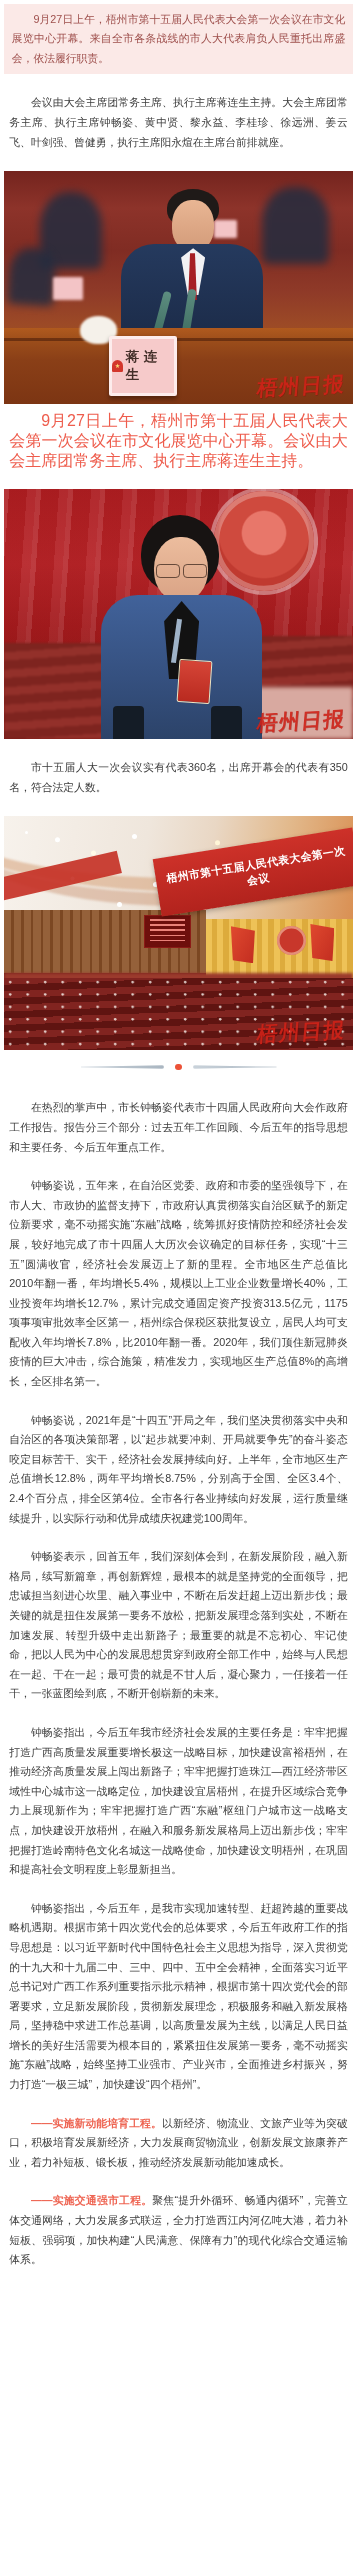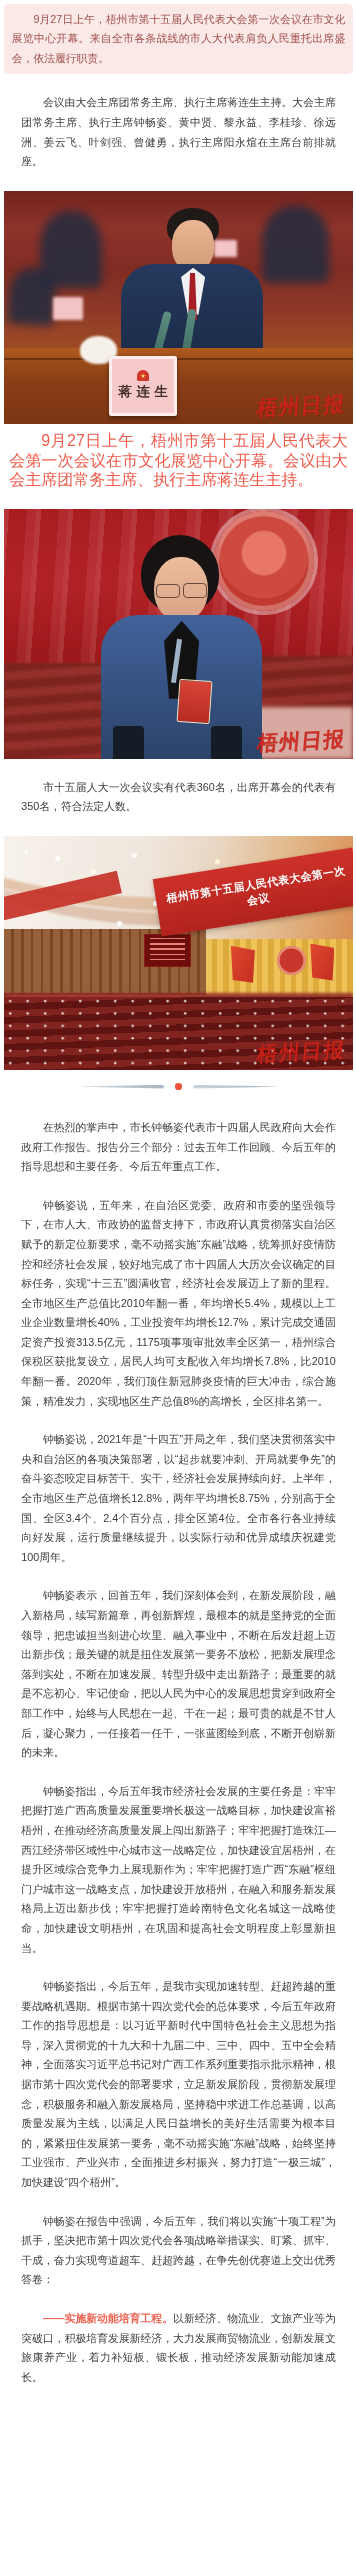--- a/index.html
+++ b/index.html
@@ -1,19 +1,19 @@
 <!DOCTYPE html>
 <html lang="zh" style="font-size:8.2px"><head>
 <meta charset="utf-8">
 <style>
   html,body{margin:0;padding:0;background:#ffffff;}
   body{width:357px;font-family:"Liberation Sans","DejaVu Sans",sans-serif;color:#3c3c3c;}
   article{padding:2.1px 9.3px 24px;}
-  .para{font-size:10.8px;line-height:19.6px;text-indent:2em;margin:19px 12px;color:#3c3c3c;text-align:justify;}
-  .intro{background:#fbe9e7;margin:2.1px -5.7px 0;padding:5.7px 8.2px;border-radius:5px;}
+  .para{font-size:10.8px;line-height:19.6px;text-indent:2em;margin:19px 0;color:#3c3c3c;text-align:justify;}
+  .intro{background:#fbe9e7;margin:2.1px -5.7px 0;padding:5.7px 8.2px;border-radius:0;}
   .intro p{font-size:10.8px;line-height:19.6px;text-indent:2em;margin:0;color:#9e4f4c;text-align:justify;}
   .caption{font-size:16px;line-height:19.6px;font-weight:normal;text-indent:2em;color:#ee5c4c;margin:7.2px 0 17.5px;text-align:justify;}
   .lead{color:#ee6553;font-weight:bold;}
   .photo{position:relative;overflow:hidden;margin:19px -5.2px 7.2px;background:#7a241e;}
   .photo .watermark{position:absolute;right:7.2px;bottom:4.1px;font-family:"DejaVu Serif","Liberation Serif",serif;font-size:20.6px;font-weight:bold;color:#cf2218;opacity:.9;transform:rotate(-3deg) skewX(-8deg);letter-spacing:1.5px;text-shadow:0.5px 0.5px 0 rgba(110,0,0,.45);}
   
   .photo1{height:233px;}
   .p1-bg{position:absolute;inset:0;background:linear-gradient(180deg,#74241e 0%,#8d332a 16%,#802c23 34%,#8f3a28 52%,#9c4a26 66%,#a0551f 78%,#8c431b 100%);}
   .p1-fig{position:absolute;background:#232c3f;filter:blur(4.1px);opacity:.85;border-radius:45% 45% 10% 10%;}
   .p1-fig.fa{left:36px;top:20.6px;width:62px;height:77px;}
@@ -26,21 +26,21 @@
   .p1-face{position:absolute;left:168px;top:29px;width:42px;height:52px;background:linear-gradient(180deg,#e9b694,#d29a78);border-radius:46%;}
   .p1-body{position:absolute;left:117px;top:73px;width:142px;height:103px;background:linear-gradient(180deg,#253a5e,#1b2a47);border-radius:33px 33px 0 0;}
   .p1-shirt{position:absolute;left:177px;top:77px;width:24px;height:47px;background:#f2f2f4;clip-path:polygon(50% 0,100% 20%,72% 100%,28% 100%,0 20%);}
   .p1-tie{position:absolute;left:184px;top:82px;width:8.8px;height:47px;background:#a61f24;clip-path:polygon(22% 0,78% 0,100% 100%,0 100%);}
   .p1-desk{position:absolute;left:0;bottom:0;width:100%;height:76px;background:linear-gradient(180deg,#b05a1e 0,#9a4c1a 14.4px,#8a3f17 32px,#7c3513 100%);}
   .p1-desk::before{content:"";position:absolute;top:10.3px;left:0;width:100%;height:2.1px;background:rgba(60,20,5,.5);}
   .p1-teapot{position:absolute;left:76px;bottom:60px;width:37px;height:28px;background:#f5f1ea;border-radius:50% 50% 45% 45%;filter:blur(0.8px);}
   .p1-mic{position:absolute;width:8.2px;height:47px;background:linear-gradient(#5d8d80,#3f6e62);border-radius:4.1px;}
   .p1-mic.m1{left:154px;bottom:66px;transform:rotate(15deg);}
   .p1-mic.m2{left:181px;bottom:68px;transform:rotate(9deg);}
-  .p1-plate{position:absolute;left:105px;bottom:8.2px;width:62px;height:54px;background:#f6caca;border:3.1px solid #fdecec;border-radius:2.1px;box-shadow:0 2.6px 4.6px rgba(0,0,0,.35);display:flex;flex-direction:column;align-items:center;justify-content:center;gap:2.6px;}
+  .p1-plate{position:absolute;left:105px;bottom:8.2px;width:62px;height:54px;background:#f6caca;border:3.1px solid #fdecec;border-radius:2.1px;box-shadow:0 2.6px 4.6px rgba(0,0,0,.35);display:flex;align-items:center;justify-content:center;gap:2.6px;}
   .p1-emblem{width:11.3px;height:11.3px;border-radius:50% 50% 12% 12%;background:#d3362b;color:#f7d774;font-size:6.2px;line-height:11.3px;text-align:center;}
   .p1-name{font-size:13.4px;font-weight:bold;color:#45302a;letter-spacing:4.6px;margin-right:-4.6px;}
   
   .photo2{height:250px;}
   .p2-bg{position:absolute;inset:0;background:linear-gradient(180deg,#ad1f23 0%,#b7262a 30%,#a31c1f 55%,#8e1a18 78%,#7a1512 100%);}
   .p2-drapes{position:absolute;left:0;top:0;right:0;height:62%;background:repeating-linear-gradient(94deg,rgba(255,255,255,.10) 0 5.2px,rgba(140,10,10,.14) 5.2px 23px,rgba(255,255,255,.05) 23px 32px);}
   .p2-emblem{position:absolute;top:2.1px;right:39px;width:100px;height:100px;border-radius:50%;background:radial-gradient(circle at 50% 42%,#e8776a 0 28%,#cf4a3e 30% 58%,#c03a30 60% 100%);box-shadow:0 0 0 4.1px rgba(255,255,255,.4),inset 0 0 0 5.2px rgba(255,255,255,.28);filter:blur(0.5px);}
   .p2-aud{position:absolute;background:repeating-linear-gradient(176deg,#7e241f 0 9.3px,#93302a 9.3px 17.5px);filter:blur(1px);}
   .p2-aud.left{left:0;top:154px;width:106px;height:96px;}
   .p2-aud.right{right:0;top:147px;width:121px;height:77px;}
@@ -164,18 +164,18 @@
     <span class="dot"></span>
     <span class="line right"></span>
   </div>
 
   <p class="para">在热烈的掌声中，市长钟畅姿代表市十四届人民政府向大会作政府工作报告。报告分三个部分：过去五年工作回顾、今后五年的指导思想和主要任务、今后五年重点工作。</p>
   <p class="para">钟畅姿说，五年来，在自治区党委、政府和市委的坚强领导下，在市人大、市政协的监督支持下，市政府认真贯彻落实自治区赋予的新定位新要求，毫不动摇实施“东融”战略，统筹抓好疫情防控和经济社会发展，较好地完成了市十四届人大历次会议确定的目标任务，实现“十三五”圆满收官，经济社会发展迈上了新的里程。全市地区生产总值比2010年翻一番，年均增长5.4%，规模以上工业企业数量增长40%，工业投资年均增长12.7%，累计完成交通固定资产投资313.5亿元，1175项事项审批效率全区第一，梧州综合保税区获批复设立，居民人均可支配收入年均增长7.8%，比2010年翻一番。2020年，我们顶住新冠肺炎疫情的巨大冲击，综合施策，精准发力，实现地区生产总值8%的高增长，全区排名第一。</p>
   <p class="para">钟畅姿说，2021年是“十四五”开局之年，我们坚决贯彻落实中央和自治区的各项决策部署，以“起步就要冲刺、开局就要争先”的奋斗姿态咬定目标苦干、实干，经济社会发展持续向好。上半年，全市地区生产总值增长12.8%，两年平均增长8.75%，分别高于全国、全区3.4个、2.4个百分点，排全区第4位。全市各行各业持续向好发展，运行质量继续提升，以实际行动和优异成绩庆祝建党100周年。</p>
   <p class="para">钟畅姿表示，回首五年，我们深刻体会到，在新发展阶段，融入新格局，续写新篇章，再创新辉煌，最根本的就是坚持党的全面领导，把忠诚担当刻进心坎里、融入事业中，不断在后发赶超上迈出新步伐；最关键的就是扭住发展第一要务不放松，把新发展理念落到实处，不断在加速发展、转型升级中走出新路子；最重要的就是不忘初心、牢记使命，把以人民为中心的发展思想贯穿到政府全部工作中，始终与人民想在一起、干在一起；最可贵的就是不甘人后，凝心聚力，一任接着一任干，一张蓝图绘到底，不断开创崭新的未来。</p>
   <p class="para">钟畅姿指出，今后五年我市经济社会发展的主要任务是：牢牢把握打造广西高质量发展重要增长极这一战略目标，加快建设富裕梧州，在推动经济高质量发展上闯出新路子；牢牢把握打造珠江—西江经济带区域性中心城市这一战略定位，加快建设宜居梧州，在提升区域综合竞争力上展现新作为；牢牢把握打造广西“东融”枢纽门户城市这一战略支点，加快建设开放梧州，在融入和服务新发展格局上迈出新步伐；牢牢把握打造岭南特色文化名城这一战略使命，加快建设文明梧州，在巩固和提高社会文明程度上彰显新担当。</p>
   <p class="para">钟畅姿指出，今后五年，是我市实现加速转型、赶超跨越的重要战略机遇期。根据市第十四次党代会的总体要求，今后五年政府工作的指导思想是：以习近平新时代中国特色社会主义思想为指导，深入贯彻党的十九大和十九届二中、三中、四中、五中全会精神，全面落实习近平总书记对广西工作系列重要指示批示精神，根据市第十四次党代会的部署要求，立足新发展阶段，贯彻新发展理念，积极服务和融入新发展格局，坚持稳中求进工作总基调，以高质量发展为主线，以满足人民日益增长的美好生活需要为根本目的，紧紧扭住发展第一要务，毫不动摇实施“东融”战略，始终坚持工业强市、产业兴市，全面推进乡村振兴，努力打造“一极三城”，加快建设“四个梧州”。</p>
-  <p class="para">钟畅姿在报告中强调，今后五年，我们将以实施“十项工程”为抓手，坚决把市第十四次党代会各项战略举措谋实、盯紧、抓牢、干成，奋力实现弯道超车、赶超跨越，在争先创优赛道上交出优秀答卷：</p>
 
   <p class="para"><strong class="lead">——实施新动能培育工程。</strong><span>以新经济、物流业、文旅产业等为突破口，积极培育发展新经济，大力发展商贸物流业，创新发展文旅康养产业，着力补短板、锻长板，推动经济发展新动能加速成长。</span></p>
+  <p class="para"><strong class="lead">——实施交通强市工程。</strong><span>聚焦“提升外循环、畅通内循环”，完善立体交通网络，大力发展多式联运，全力打造西江内河亿吨大港，着力补短板、强弱项，加快构建“人民满意、保障有力”的现代化综合交通运输体系。</span></p>
 
 </article>
 
 
 </body></html>

